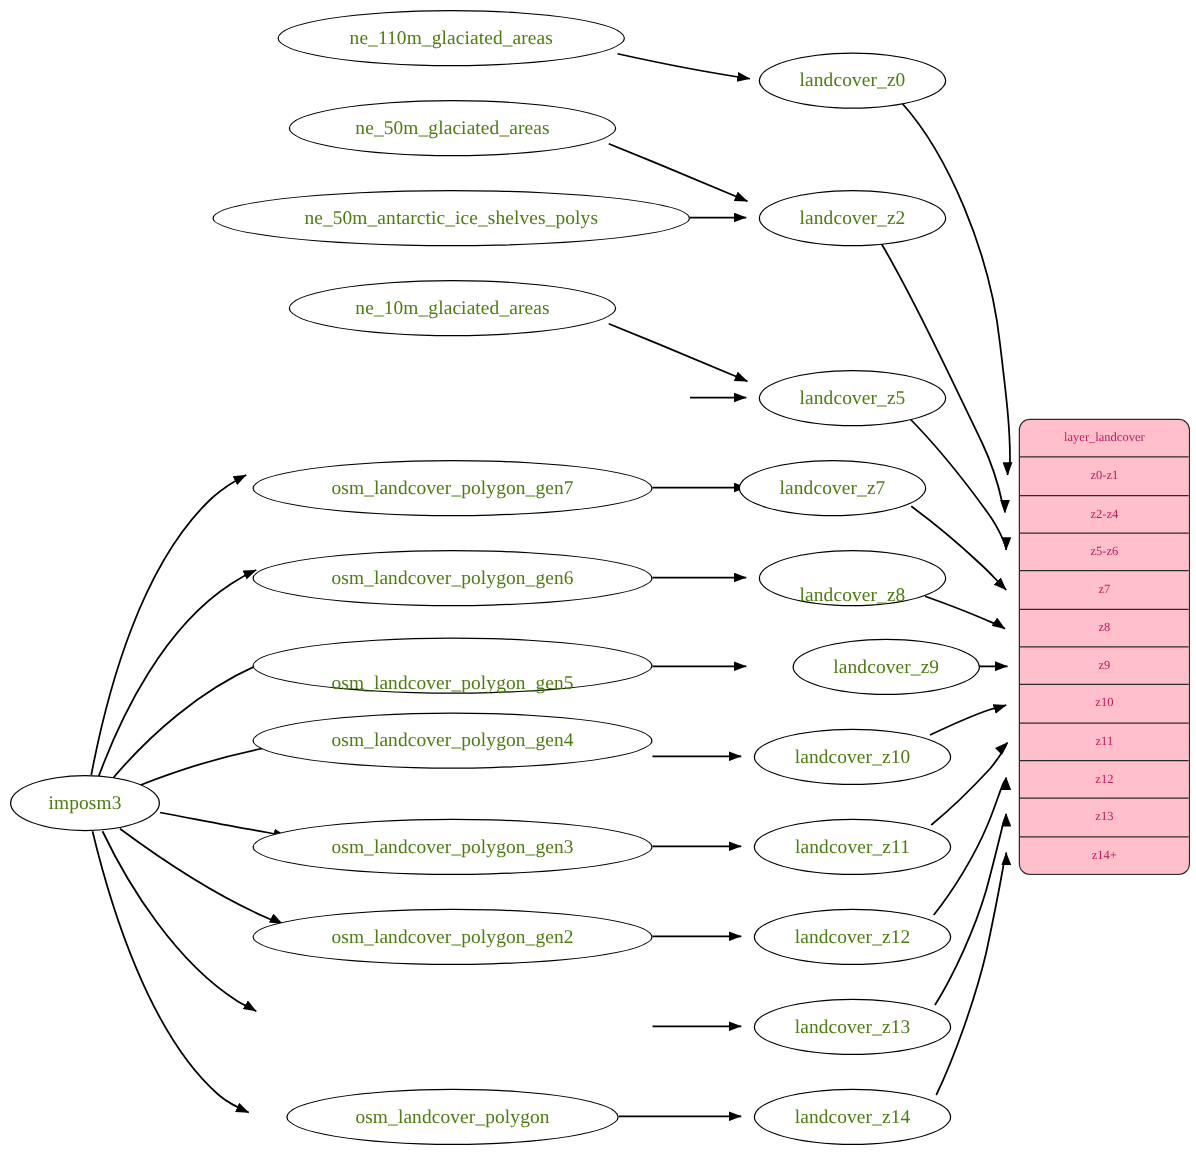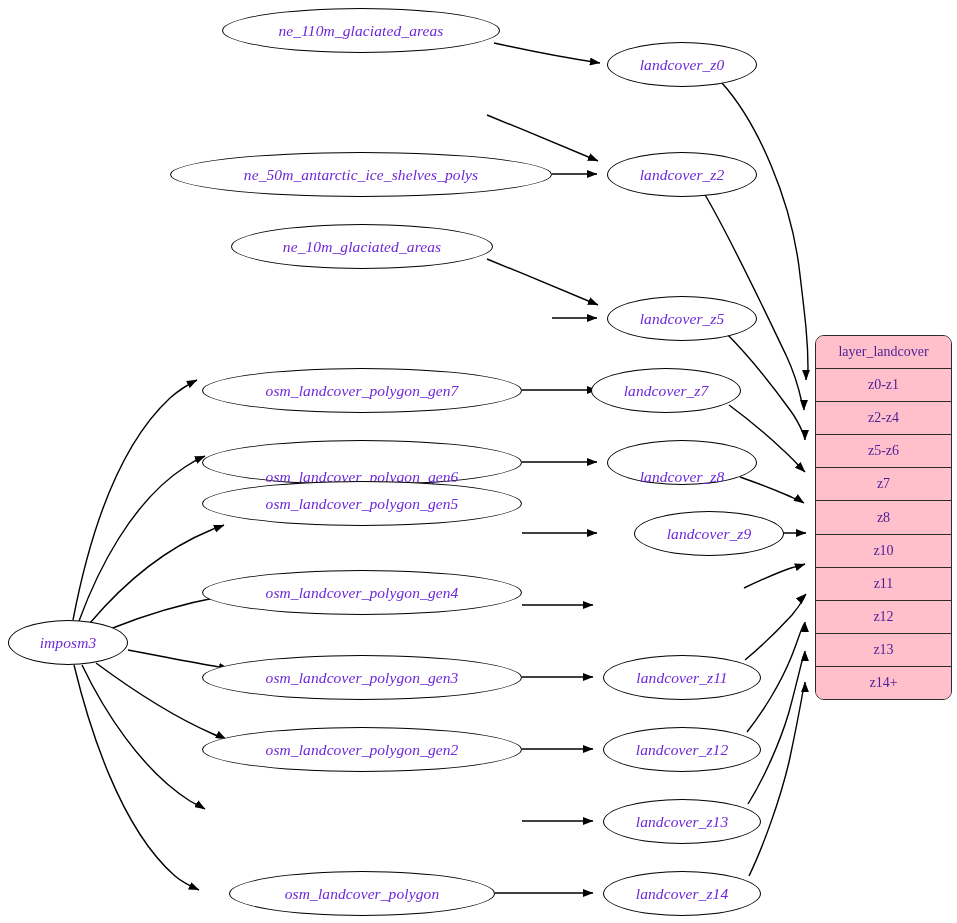--- a/index.html
+++ b/index.html
@@ -26,45 +26,44 @@
   }
   .node-ellipse {
     position: absolute;
     box-sizing: border-box;
     border: 1.1px solid #000000;
     border-radius: 50%;
     background: #ffffff;
     display: flex;
     align-items: center;
     justify-content: center;
-    color: #6d28d9;
+    color: #4d7c0f;
     font-size: 15.5px;
     line-height: 1;
     white-space: nowrap;
     letter-spacing: 0.1px;
-    font-style: italic;
   }
   .record {
     position: absolute;
     box-sizing: border-box;
     border: 1.3px solid #2b2b2b;
     border-radius: 9px;
     background: #ffc0cb;
     overflow: hidden;
     display: flex;
     flex-direction: column;
   }
   .record-row {
     box-sizing: border-box;
     flex: 1 1 0;
     display: flex;
     align-items: center;
     justify-content: center;
-    font-size: 14px;
-    color: #4c1d95;
+    font-size: 10px;
+    color: #be185d;
     background: #ffc0cb;
     border-top: 1.1px solid #2b2b2b;
     white-space: nowrap;
   }
   .record-row.header {
     border-top: none;
   }
 </style>
 </head>
 <body>
@@ -117,34 +116,37 @@
     </g>
   </svg>
 
   <div class="node-ellipse" style="left:8px; top:620px; width:120px; height:45px;">
     <span>imposm3</span>
   </div>
 
   <div class="node-ellipse" style="left:222px; top:8px; width:278px; height:45px;">
     <span>ne_110m_glaciated_areas</span>
   </div>
+  <div class="node-ellipse" style="left:231px; top:80px; width:262px; height:45px;">
+    <span>ne_50m_glaciated_areas</span>
+  </div>
   <div class="node-ellipse" style="left:170px; top:152px; width:382px; height:45px;">
     <span>ne_50m_antarctic_ice_shelves_polys</span>
   </div>
   <div class="node-ellipse" style="left:231px; top:224px; width:262px; height:45px;">
     <span>ne_10m_glaciated_areas</span>
   </div>
 
   <div class="node-ellipse" style="left:202px; top:368px; width:320px; height:45px;text-align:right;">
     <span>osm_landcover_polygon_gen7</span>
   </div>
-  <div class="node-ellipse" style="left:202px; top:440px; width:320px; height:45px;align-items:flex-end;">
+  <div class="node-ellipse" style="left:202px; top:440px; width:320px; height:45px;">
     <span>osm_landcover_polygon_gen6</span>
   </div>
-  <div class="node-ellipse" style="left:202px; top:481px; width:320px; height:45px;">
+  <div class="node-ellipse" style="left:202px; top:510px; width:320px; height:45px;align-items:flex-end;">
     <span>osm_landcover_polygon_gen5</span>
   </div>
   <div class="node-ellipse" style="left:202px; top:570px; width:320px; height:45px;">
     <span>osm_landcover_polygon_gen4</span>
   </div>
   <div class="node-ellipse" style="left:202px; top:655px; width:320px; height:45px;">
     <span>osm_landcover_polygon_gen3</span>
   </div>
   <div class="node-ellipse" style="left:202px; top:727px; width:320px; height:45px;">
     <span>osm_landcover_polygon_gen2</span>
@@ -163,20 +165,23 @@
     <span>landcover_z5</span>
   </div>
   <div class="node-ellipse" style="left:591px; top:368px; width:150px; height:45px;">
     <span>landcover_z7</span>
   </div>
   <div class="node-ellipse" style="left:607px; top:440px; width:150px; height:45px;align-items:flex-end;">
     <span>landcover_z8</span>
   </div>
   <div class="node-ellipse" style="left:634px; top:511px; width:150px; height:45px;">
     <span>landcover_z9</span>
+  </div>
+  <div class="node-ellipse" style="left:603px; top:583px; width:158px; height:45px;">
+    <span>landcover_z10</span>
   </div>
   <div class="node-ellipse" style="left:603px; top:655px; width:158px; height:45px;">
     <span>landcover_z11</span>
   </div>
   <div class="node-ellipse" style="left:603px; top:727px; width:158px; height:45px;">
     <span>landcover_z12</span>
   </div>
   <div class="node-ellipse" style="left:603px; top:799px; width:158px; height:45px;">
     <span>landcover_z13</span>
   </div>
@@ -197,20 +202,23 @@
     <div class="record-row">
       <span>z5-z6</span>
     </div>
     <div class="record-row">
       <span>z7</span>
     </div>
     <div class="record-row">
       <span>z8</span>
     </div>
     <div class="record-row">
+      <span>z9</span>
+    </div>
+    <div class="record-row">
       <span>z10</span>
     </div>
     <div class="record-row">
       <span>z11</span>
     </div>
     <div class="record-row">
       <span>z12</span>
     </div>
     <div class="record-row">
       <span>z13</span>

